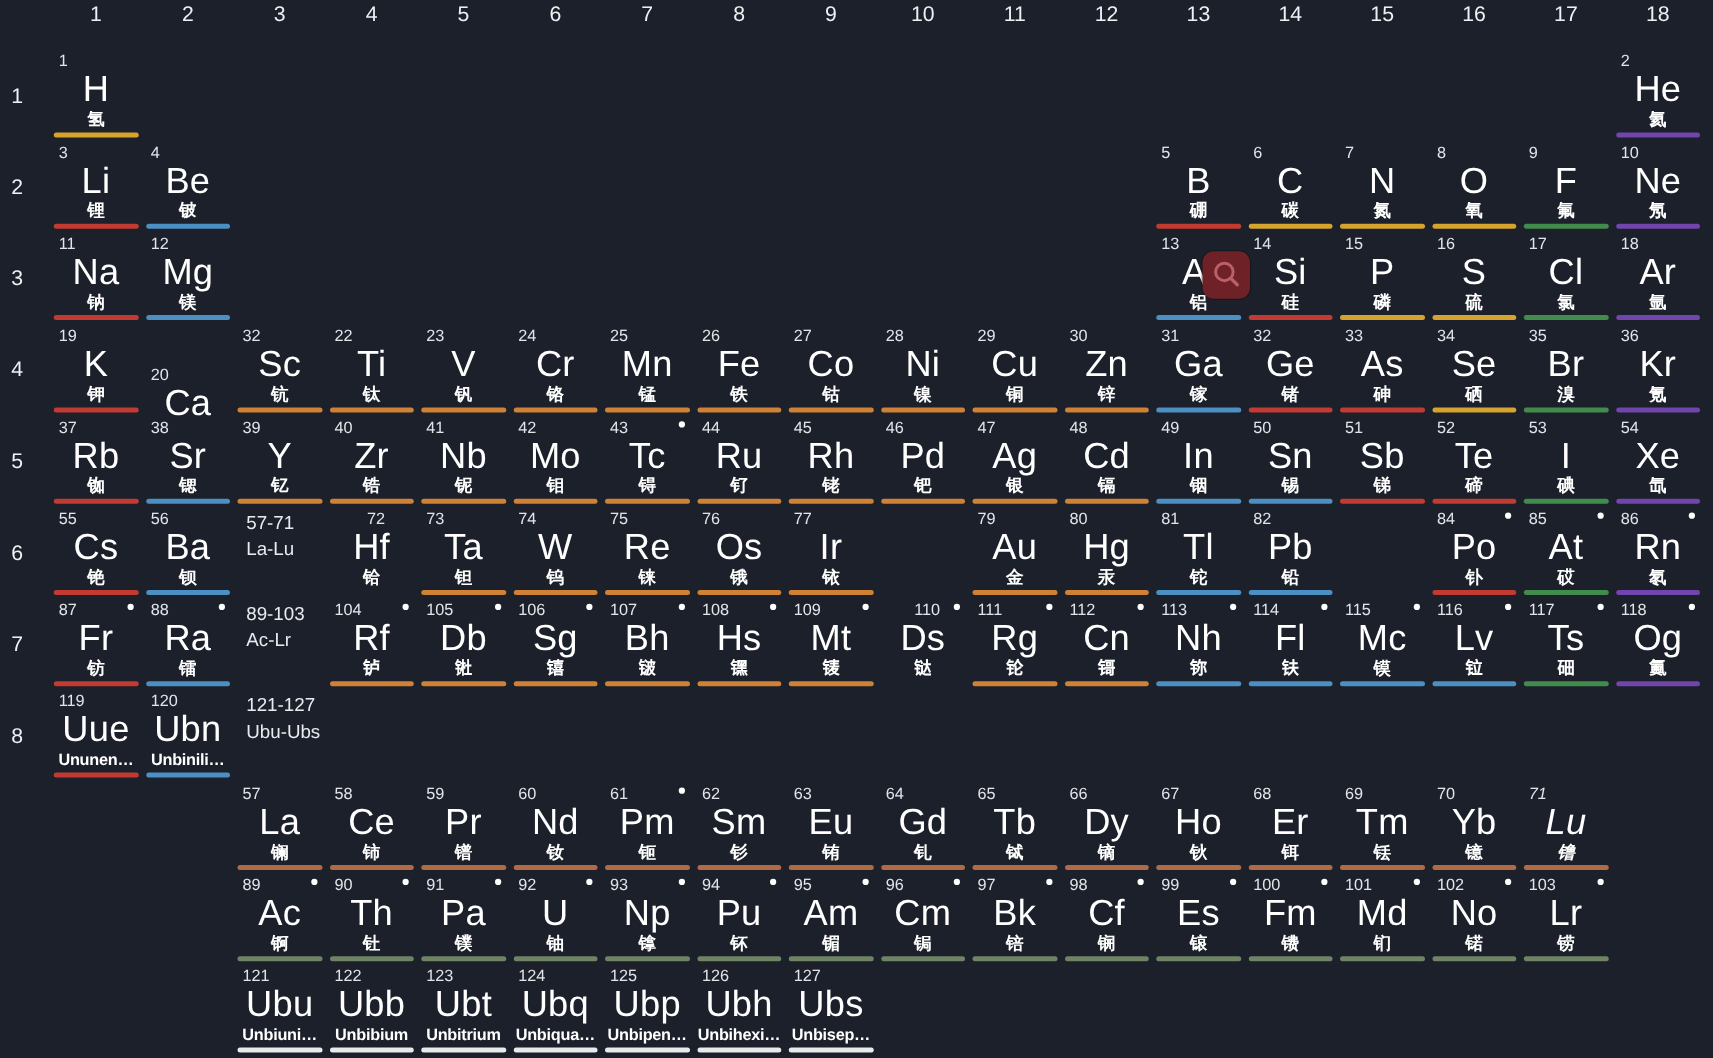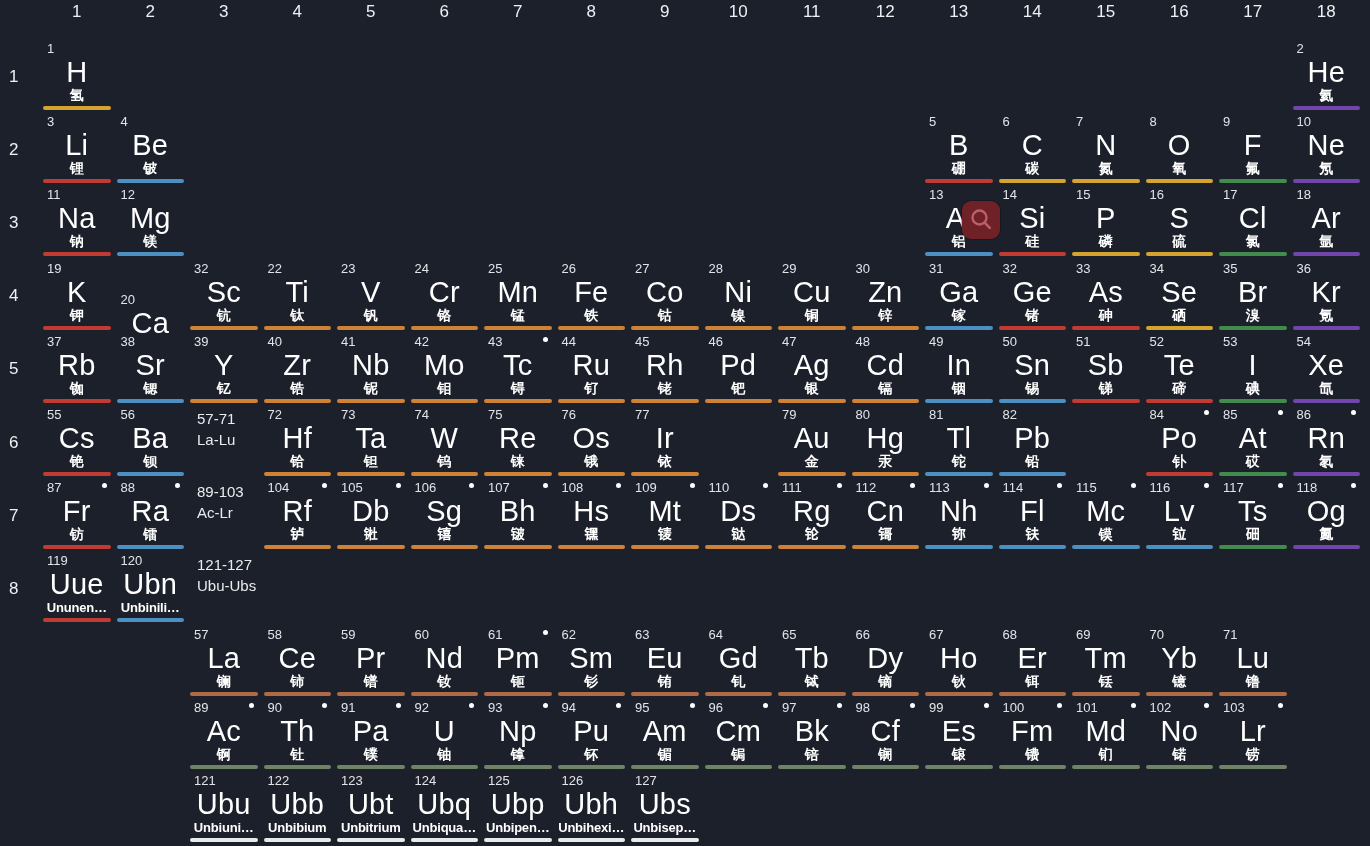--- a/index.html
+++ b/index.html
@@ -397,21 +397,21 @@
         <div class="sym">Cs</div>
         <div class="zh">铯</div>
         <div class="line" style="background: rgb(194, 59, 50);"></div>
       </div>
       <div class="cell" style="grid-area: 7 / 3;">
         <div class="num">56</div>
         <div class="sym">Ba</div>
         <div class="zh">钡</div>
         <div class="line" style="background: rgb(75, 143, 195);"></div>
       </div>
-      <div class="cell" style="grid-area: 7 / 5;">
+      <div class="cell" style="grid-area: 7 / 5; align-items: center;">
         <div class="num">72</div>
         <div class="sym">Hf</div>
         <div class="zh">铪</div>
         <div class="line" style="background: rgb(207, 129, 54);"></div>
       </div>
       <div class="cell" style="grid-area: 7 / 6;">
         <div class="num">73</div>
         <div class="sym">Ta</div>
         <div class="zh">钽</div>
         <div class="line" style="background: rgb(207, 129, 54);"></div>
@@ -534,21 +534,21 @@
         <div class="zh">𬭶</div>
         <div class="line" style="background: rgb(207, 129, 54);"></div>
       </div>
       <div class="cell" style="grid-area: 8 / 10;">
         <div class="num">109</div>
         <div class="dot"></div>
         <div class="sym">Mt</div>
         <div class="zh">鿏</div>
         <div class="line" style="background: rgb(207, 129, 54);"></div>
       </div>
-      <div class="cell" style="grid-area: 8 / 11;">
+      <div class="cell" style="grid-area: 8 / 11; align-items: center;">
         <div class="num">110</div>
         <div class="dot"></div>
         <div class="sym">Ds</div>
         <div class="zh">𫟼</div>
         <div class="line" style="background: rgb(207, 129, 54);"></div>
       </div>
       <div class="cell" style="grid-area: 8 / 12;">
         <div class="num">111</div>
         <div class="dot"></div>
         <div class="sym">Rg</div>
@@ -694,21 +694,21 @@
         <div class="sym">Tm</div>
         <div class="zh">铥</div>
         <div class="line" style="background: rgb(177, 106, 70);"></div>
       </div>
       <div class="cell" style="grid-area: 10 / 17;">
         <div class="num">70</div>
         <div class="sym">Yb</div>
         <div class="zh">镱</div>
         <div class="line" style="background: rgb(177, 106, 70);"></div>
       </div>
-      <div class="cell" style="grid-area: 10 / 18;">
+      <div class="cell" style="grid-area: 10 / 18; font-style: italic;">
         <div class="num">71</div>
         <div class="sym">Lu</div>
         <div class="zh">镥</div>
         <div class="line" style="background: rgb(177, 106, 70);"></div>
       </div>
       <div class="cell" style="grid-area: 11 / 4;">
         <div class="num">89</div>
         <div class="dot"></div>
         <div class="sym">Ac</div>
         <div class="zh">锕</div>

